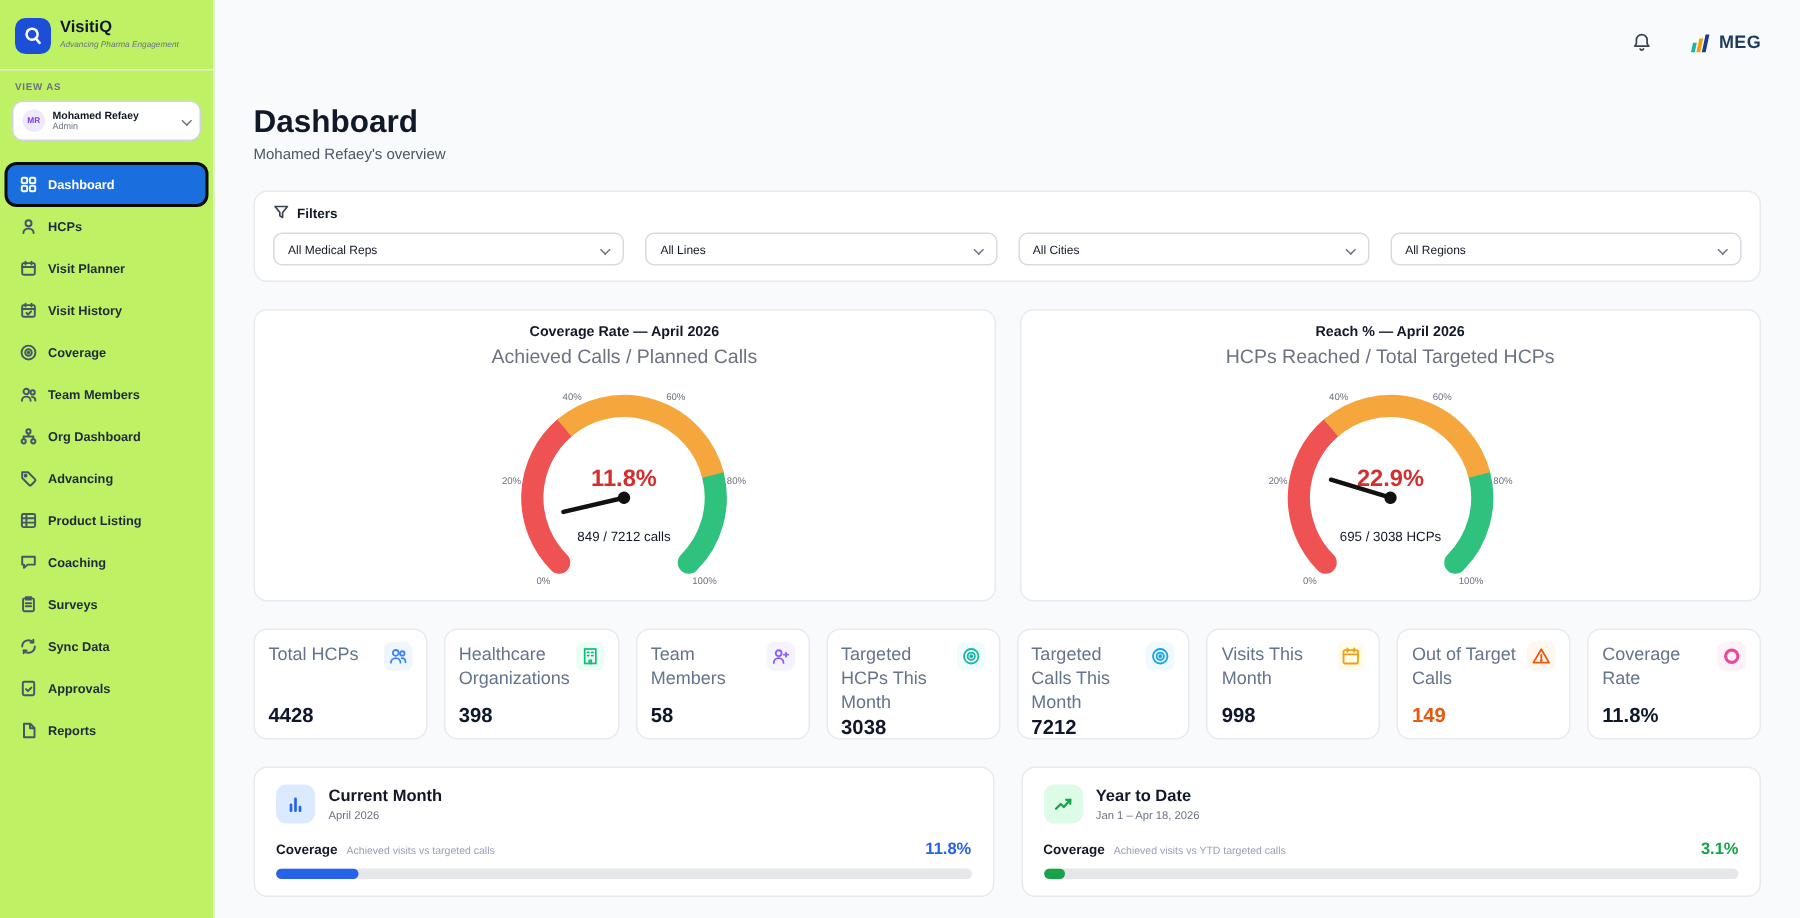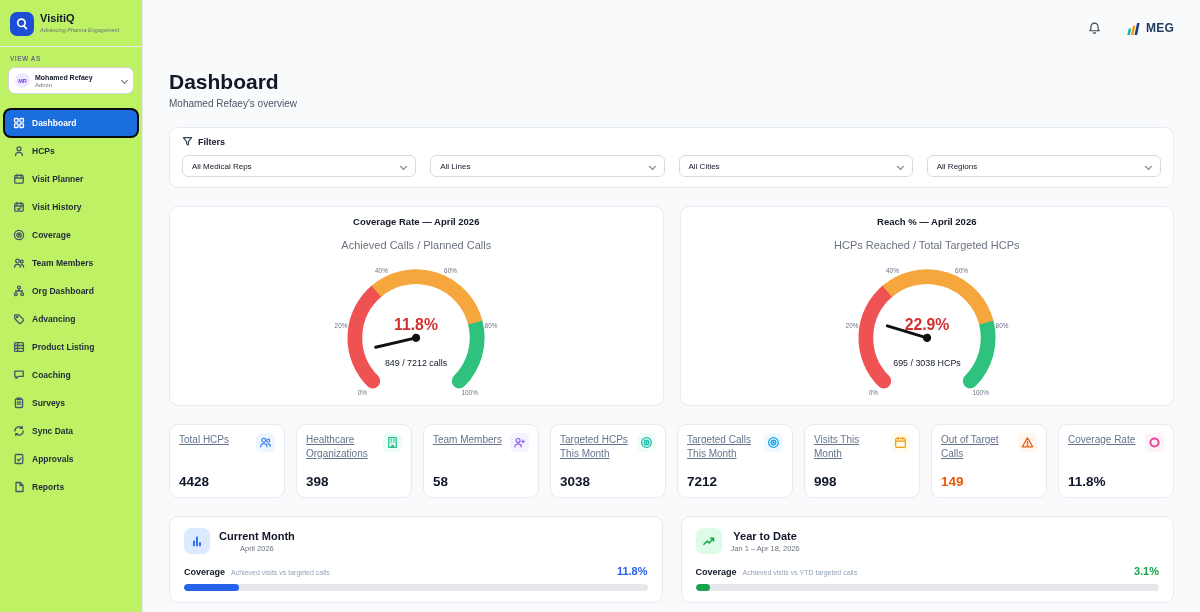--- a/index.html
+++ b/index.html
@@ -50,30 +50,30 @@
   .filters-head .nicon { color:#374151; }
   .filters-row { display:flex; gap:14px; }
   .select { flex:1; display:flex; align-items:center; justify-content:space-between;
     border:1px solid #d6dae1; border-radius:6px; height:22px; padding:0 9px; font-size:8px;
     color:#111827; background:#fff; cursor:pointer; }
   .select .chev { margin-left:8px; }
   
   .gauges { display:grid; grid-template-columns:1fr 1fr; gap:16px; margin-top:18px; }
   .gauge-card { padding:9px 10px 2px; text-align:center; }
   .gauge-title { font-size:9.5px; font-weight:bold; color:#111827; }
-  .gauge-sub { font-size:11px; color:#6b7280; margin-top:12px; }
+  .gauge-sub { font-size:13px; color:#6b7280; margin-top:3px; }
   
   .stats { display:grid; grid-template-columns:repeat(8,1fr); gap:11px; margin-top:18px; }
   .stat-card { padding:8px 9px; height:74px; display:flex; flex-direction:column; justify-content:space-between; }
   .stat-top { display:flex; justify-content:space-between; gap:4px; }
-  .stat-label { font-size:10px; color:#64748b; line-height:1.35;text-decoration:underline; }
+  .stat-label { font-size:12px; color:#64748b; line-height:1.35; }
   .stat-icon { width:19px; height:19px; border-radius:5px; display:flex; align-items:center; justify-content:center; flex:none; }
   .stat-value { font-size:13.5px; font-weight:bold; color:#0f172a; }
   
-  .summary { display:grid; grid-template-columns:1fr 1fr; gap:18px; margin-top:18px;text-align:center; }
+  .summary { display:grid; grid-template-columns:1fr 1fr; gap:18px; margin-top:18px; }
   .sum-card { padding:11px 14px; }
   .sum-head { display:flex; align-items:center; gap:9px; }
   .sum-icon { width:26px; height:26px; border-radius:7px; display:flex; align-items:center; justify-content:center; flex:none; }
   .sum-title { font-size:11px; font-weight:bold; color:#111827; }
   .sum-sub { font-size:7.5px; color:#6b7280; margin-top:2px; }
   .metric-row { display:flex; align-items:baseline; gap:6px; margin-top:11px; }
   .metric-label { font-size:9px; font-weight:bold; color:#111827; }
   .metric-desc { font-size:7px; color:#94a3b8; }
   .metric-value { margin-left:auto; font-size:11px; font-weight:bold; }
   .bar { height:7px; background:#e5e7eb; border-radius:4px; margin-top:7px; overflow:hidden; }

